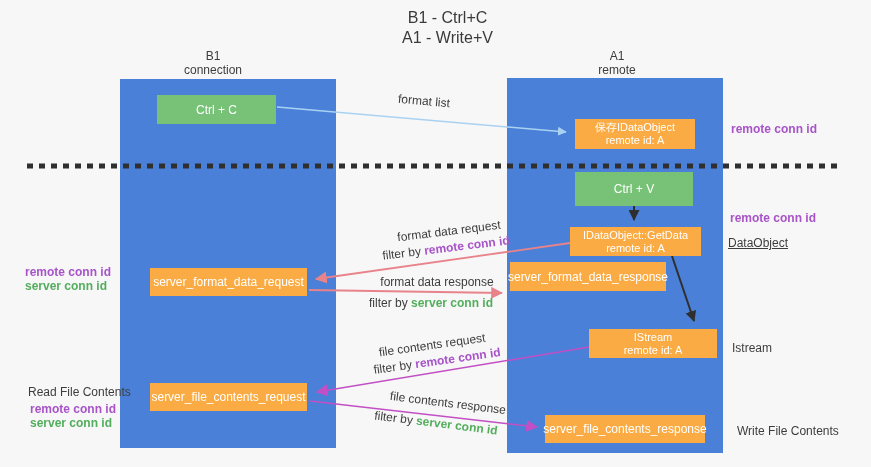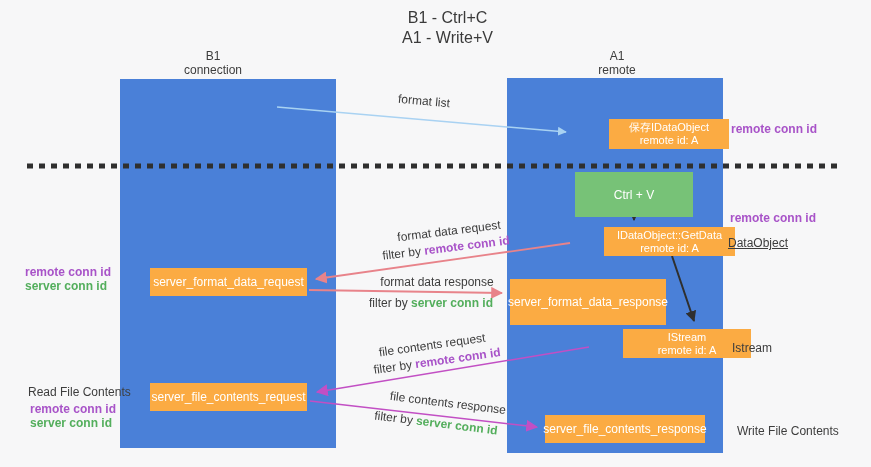--- a/index.html
+++ b/index.html
@@ -6,21 +6,21 @@
   .canvas{position:relative;width:871px;height:467px;background:#f7f7f8;
           font-family:"Liberation Sans",sans-serif;overflow:hidden;}
   .title{position:absolute;left:0;top:8px;width:871px;text-align:center;
          font-size:16px;line-height:20px;color:#3a3a3a;z-index:4;padding-left:12px;}
   .lane{position:absolute;background:#4a80d8;z-index:1;}
   .lane-header{position:absolute;text-align:center;font-size:12px;line-height:14px;
                color:#3d3d3d;z-index:4;transform:translateX(-50%);white-space:nowrap;}
   .node{position:absolute;display:flex;flex-direction:column;align-items:center;
         justify-content:center;color:#fff;text-align:center;z-index:3;
         font-size:12px;line-height:14px;white-space:nowrap;}
-  .node.small{font-size:11px;line-height:13px;margin-left:34px;}
+  .node.small{font-size:11px;line-height:13px;}
   .orange{background:#fbab43;}
   .green{background:#77c277;}
   .lbl{position:absolute;font-size:12px;color:#3d3d3d;white-space:nowrap;z-index:4;}
   .ctr{transform:translate(-50%,-50%);}
   .purple{color:#a853c8;font-weight:bold;}
   .grn{color:#53ae5c;font-weight:bold;}
   .fl{display:inline-block;}
   svg.arrows{position:absolute;left:0;top:0;z-index:2;}
 </style>
 </head>
@@ -63,40 +63,43 @@
     <line x1="27" y1="166" x2="838" y2="166" stroke="#2f2f2f" stroke-width="5" stroke-dasharray="6 6"></line>
     <line x1="277" y1="107" x2="566" y2="132" stroke="#a9d2f2" stroke-width="1.5" marker-end="url(#mb)"></line>
     <line x1="634" y1="199" x2="634" y2="220" stroke="#2f2f2f" stroke-width="2" marker-end="url(#mk)"></line>
     <line x1="672" y1="256" x2="694" y2="321" stroke="#2f2f2f" stroke-width="2" marker-end="url(#mk)"></line>
     <line x1="570" y1="243" x2="316" y2="279" stroke="#e8838a" stroke-width="1.8" marker-end="url(#ms)"></line>
     <line x1="309" y1="290" x2="502" y2="293" stroke="#e8838a" stroke-width="1.8" marker-end="url(#ms)"></line>
     <line x1="589" y1="347" x2="317" y2="392" stroke="#c24fc4" stroke-width="1.5" marker-end="url(#mm)"></line>
     <line x1="310" y1="401" x2="537" y2="427" stroke="#c24fc4" stroke-width="1.5" marker-end="url(#mm)"></line>
   </svg>
 
+  <div class="node green" style="left:157px;top:95px;width:119px;height:29px;">
+    <div>Ctrl + C</div>
+  </div>
 
   <div class="node orange small" style="left:575px;top:119px;width:120px;height:30px;">
     <div>保存IDataObject</div>
     <div>remote id: A</div>
   </div>
 
-  <div class="node green" style="left:575px;top:172px;width:118px;height:45px;">
+  <div class="node green" style="left:575px;top:172px;width:118px;height:34px;">
     <div>Ctrl + V</div>
   </div>
 
   <div class="node orange small" style="left:570px;top:227px;width:131px;height:29px;">
     <div>IDataObject::GetData</div>
     <div>remote id: A</div>
   </div>
 
   <div class="node orange" style="left:150px;top:268px;width:157px;height:28px;">
     <div>server_format_data_request</div>
   </div>
 
-  <div class="node orange" style="left:510px;top:279px;width:156px;height:46px;">
+  <div class="node orange" style="left:510px;top:262px;width:156px;height:29px;">
     <div>server_format_data_response</div>
   </div>
 
   <div class="node orange small" style="left:589px;top:329px;width:128px;height:29px;">
     <div>IStream</div>
     <div>remote id: A</div>
   </div>
 
   <div class="node orange" style="left:150px;top:383px;width:157px;height:28px;text-align:center;">
     <div>server_file_contents_request</div>

